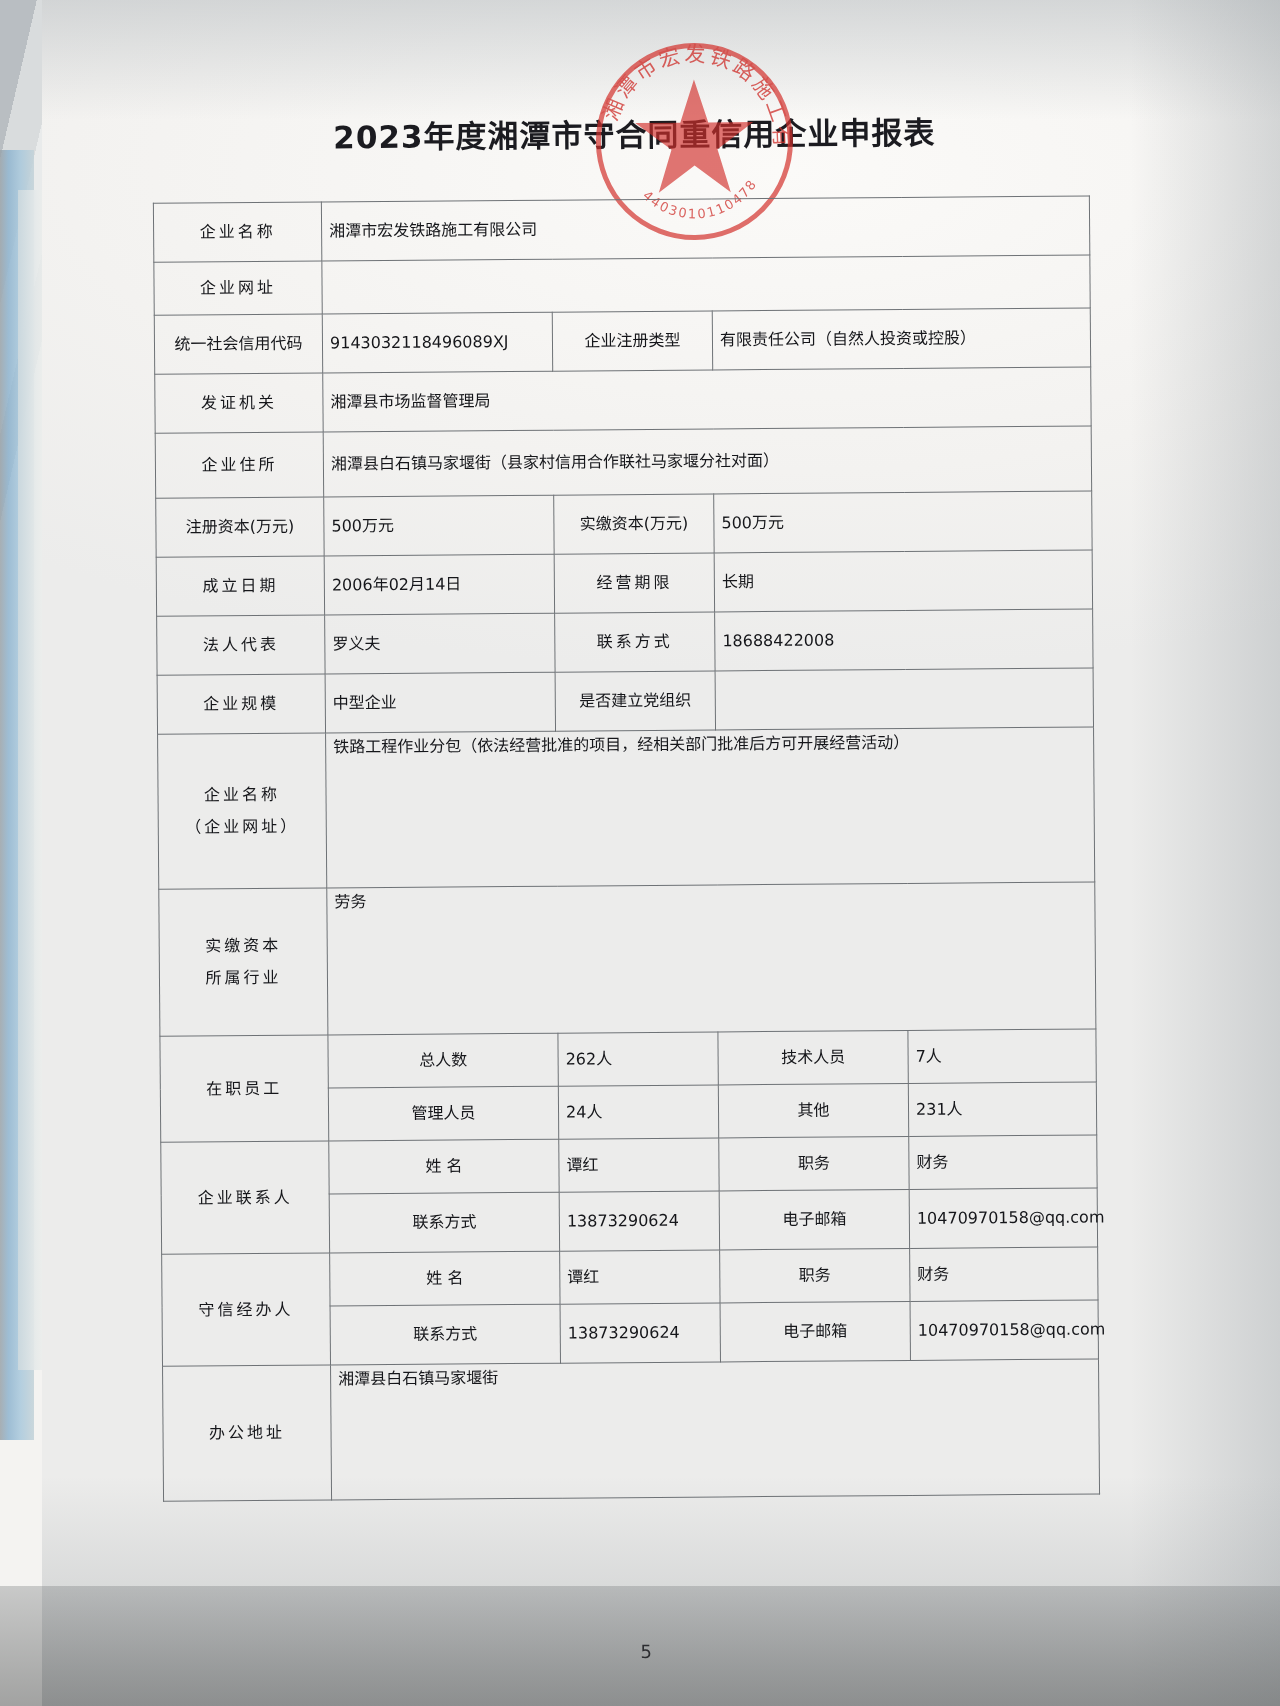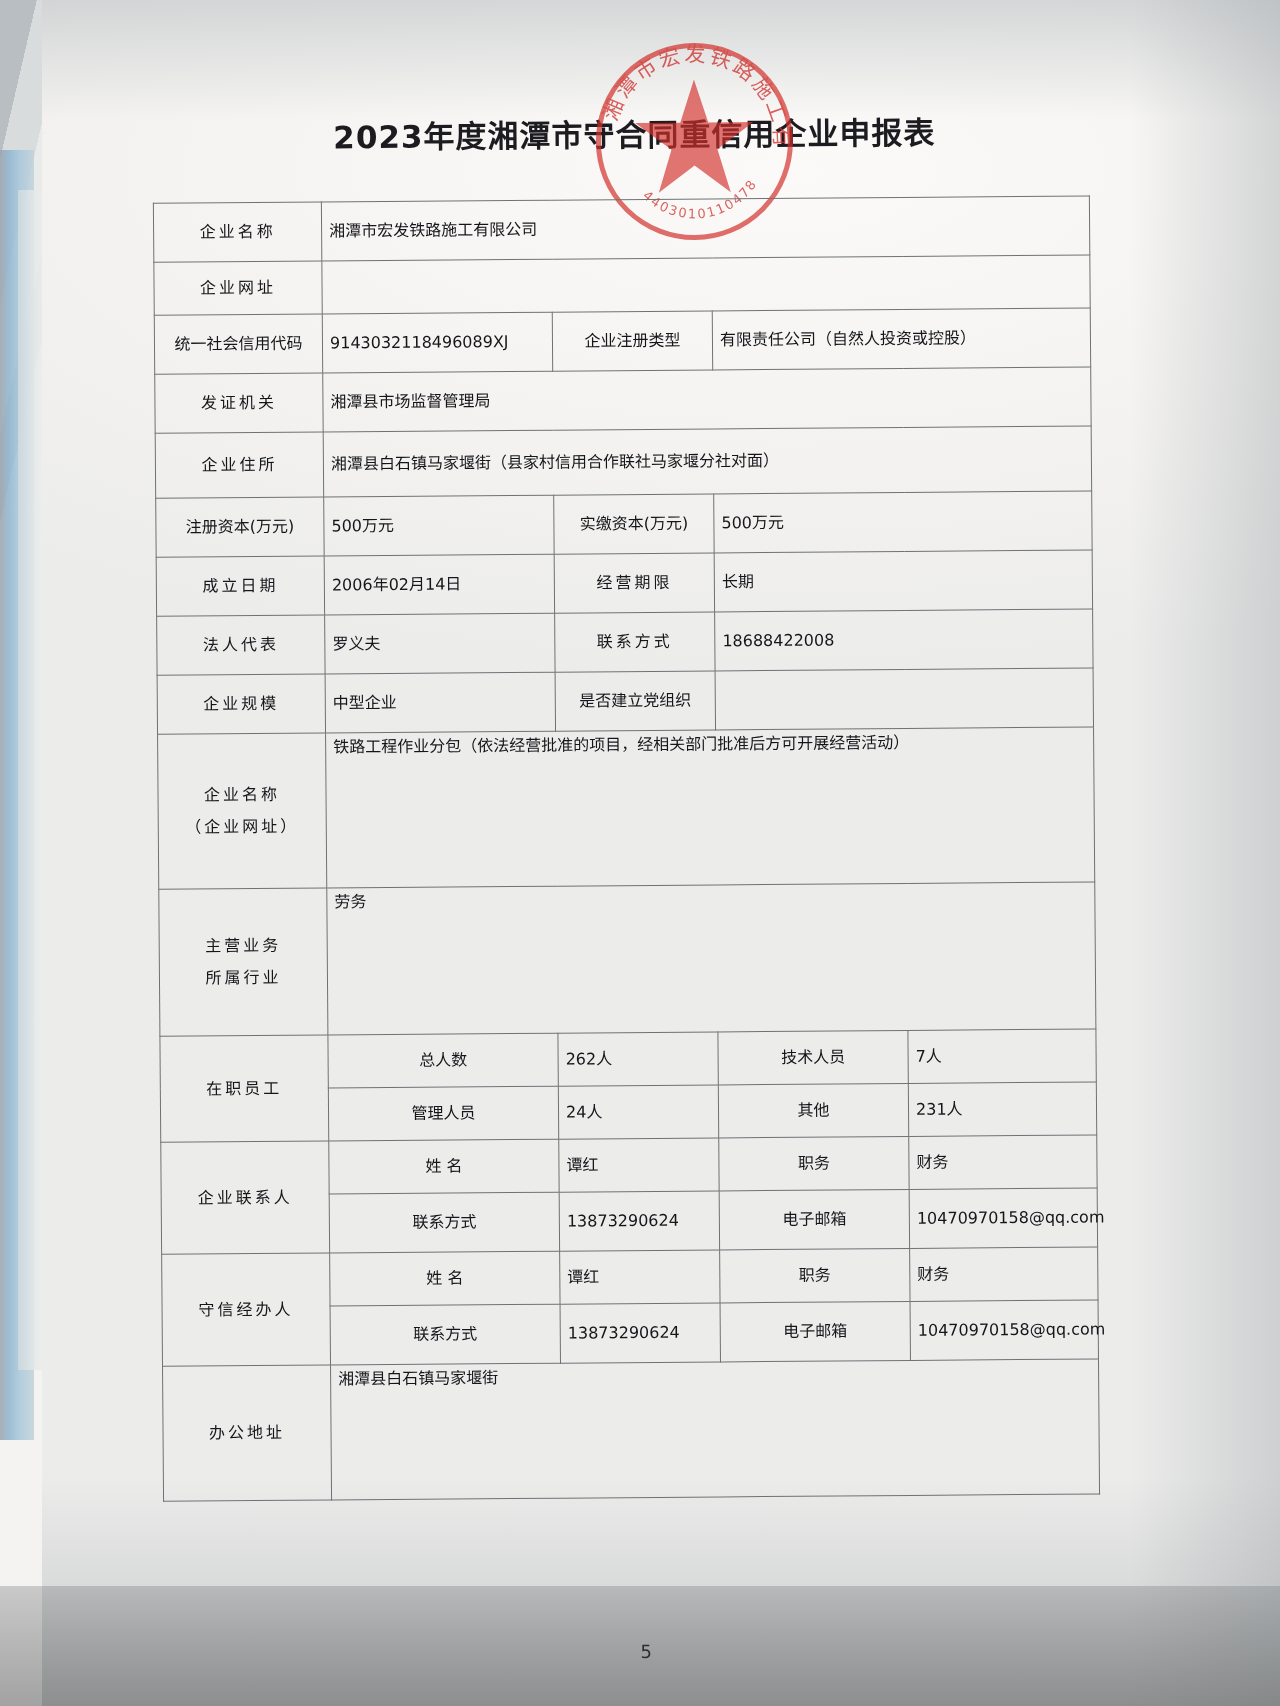--- a/index.html
+++ b/index.html
@@ -245,21 +245,21 @@
       <tr>
         <td class="lbl" style="height:148px">
           <div>企业名称</div>
           <div style="margin-top:10px">（企业网址）</div>
         </td>
         <td class="val" colspan="4" style="height:148px;vertical-align:top">铁路工程作业分包（依法经营批准的项目，经相关部门批准后方可开展经营活动）</td>
       </tr>
 
       <tr>
         <td class="lbl" style="height:140px">
-          <div>主营业务</div>
+          <div>实缴资本</div>
           <div style="margin-top:10px">所属行业</div>
         </td>
         <td class="val" colspan="4" style="height:140px;vertical-align:top">劳务</td>
       </tr>
 
       <tr>
         <td class="lbl" rowspan="2">在职员工</td>
         <td class="lbl-tight h-46">总人数</td>
         <td class="val h-46">262人</td>
         <td class="lbl-tight h-46">技术人员</td>

